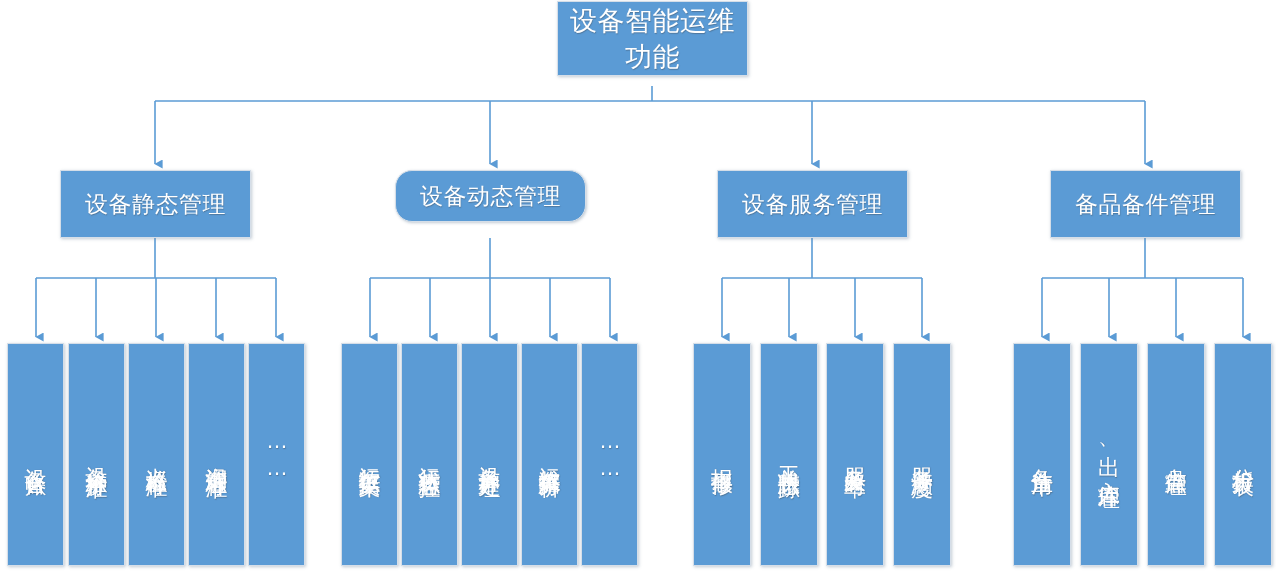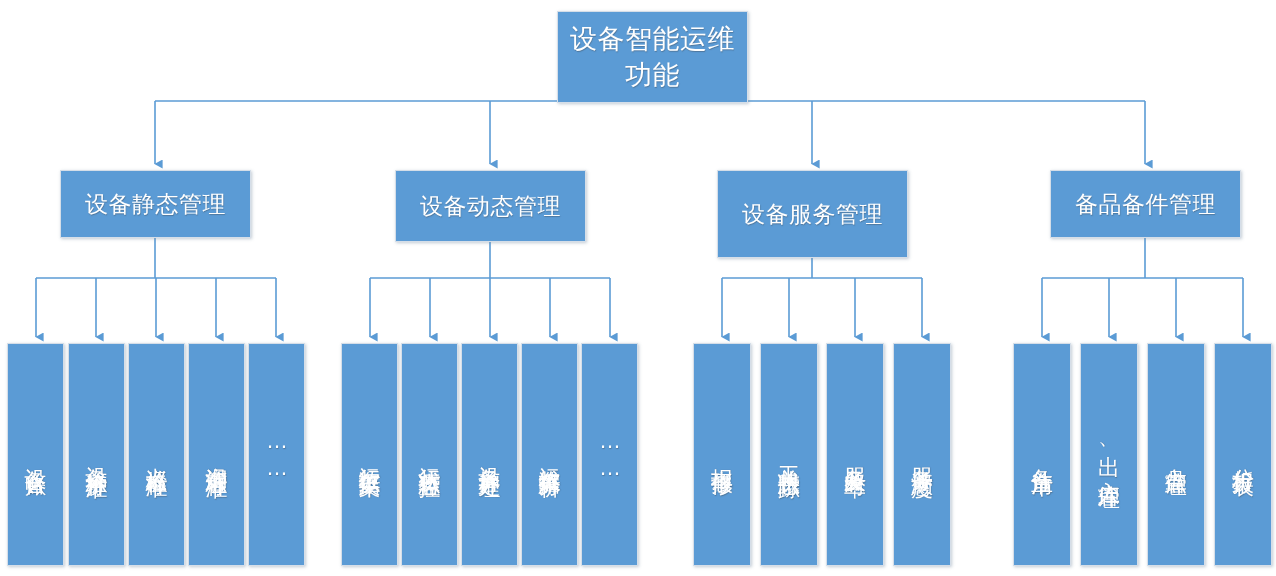--- a/index.html
+++ b/index.html
@@ -112,31 +112,31 @@
 
       <path d="M1145,238 L1145,278"></path>
       <path d="M1042,278 L1243,278"></path>
       <path d="M1042,278 L1042,337" marker-end="url(#arrow)"></path>
       <path d="M1109,278 L1109,337" marker-end="url(#arrow)"></path>
       <path d="M1176,278 L1176,337" marker-end="url(#arrow)"></path>
       <path d="M1243,278 L1243,337" marker-end="url(#arrow)"></path>
     </g>
   </svg>
 
-  <div class="node root" style="left:557px; top:11px; width:191px; height:92px;text-align:center;">
+  <div class="node root" style="left:557px; top:1px; width:191px; height:75px;text-align:center;">
     <span class="txt">设备智能运维功能</span>
   </div>
 
   <div class="node level2" style="left:60px; top:170px; width:191px; height:68px;text-align:right;">
     <span class="txt">设备静态管理</span>
   </div>
-  <div class="node level2" style="left:395px; top:170px; width:191px; height:72px;">
+  <div class="node level2" style="left:395px; top:170px; width:191px; height:52px;border-radius:17px;">
     <span class="txt">设备动态管理</span>
   </div>
-  <div class="node level2" style="left:717px; top:170px; width:191px; height:88px;">
+  <div class="node level2" style="left:717px; top:170px; width:191px; height:68px;">
     <span class="txt">设备服务管理</span>
   </div>
   <div class="node level2" style="left:1050px; top:170px; width:191px; height:68px;text-align:right;">
     <span class="txt">备品备件管理</span>
   </div>
 
   <div class="node leaf" style="left:7px; top:343px; width:57px; height:223px;">
     <span class="txt">设备台账</span>
   </div>
   <div class="node leaf" style="left:68px; top:343px; width:57px; height:223px;">

